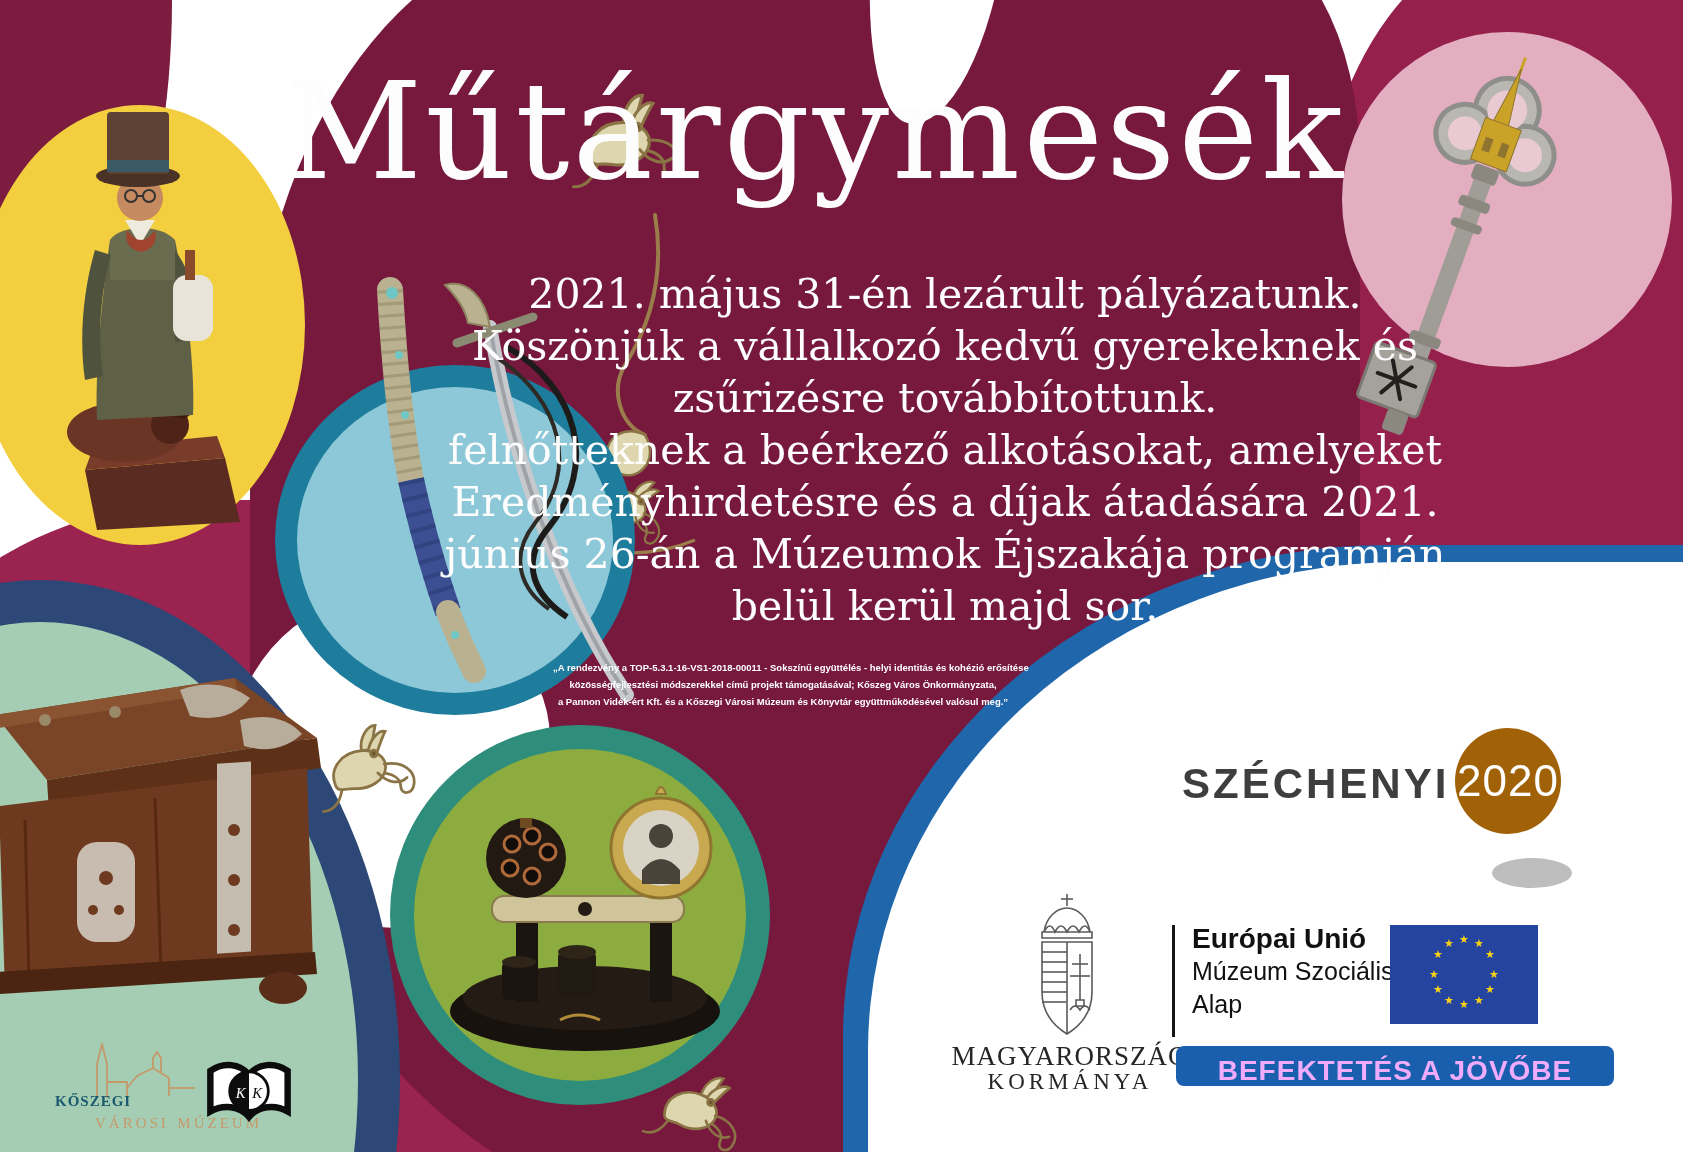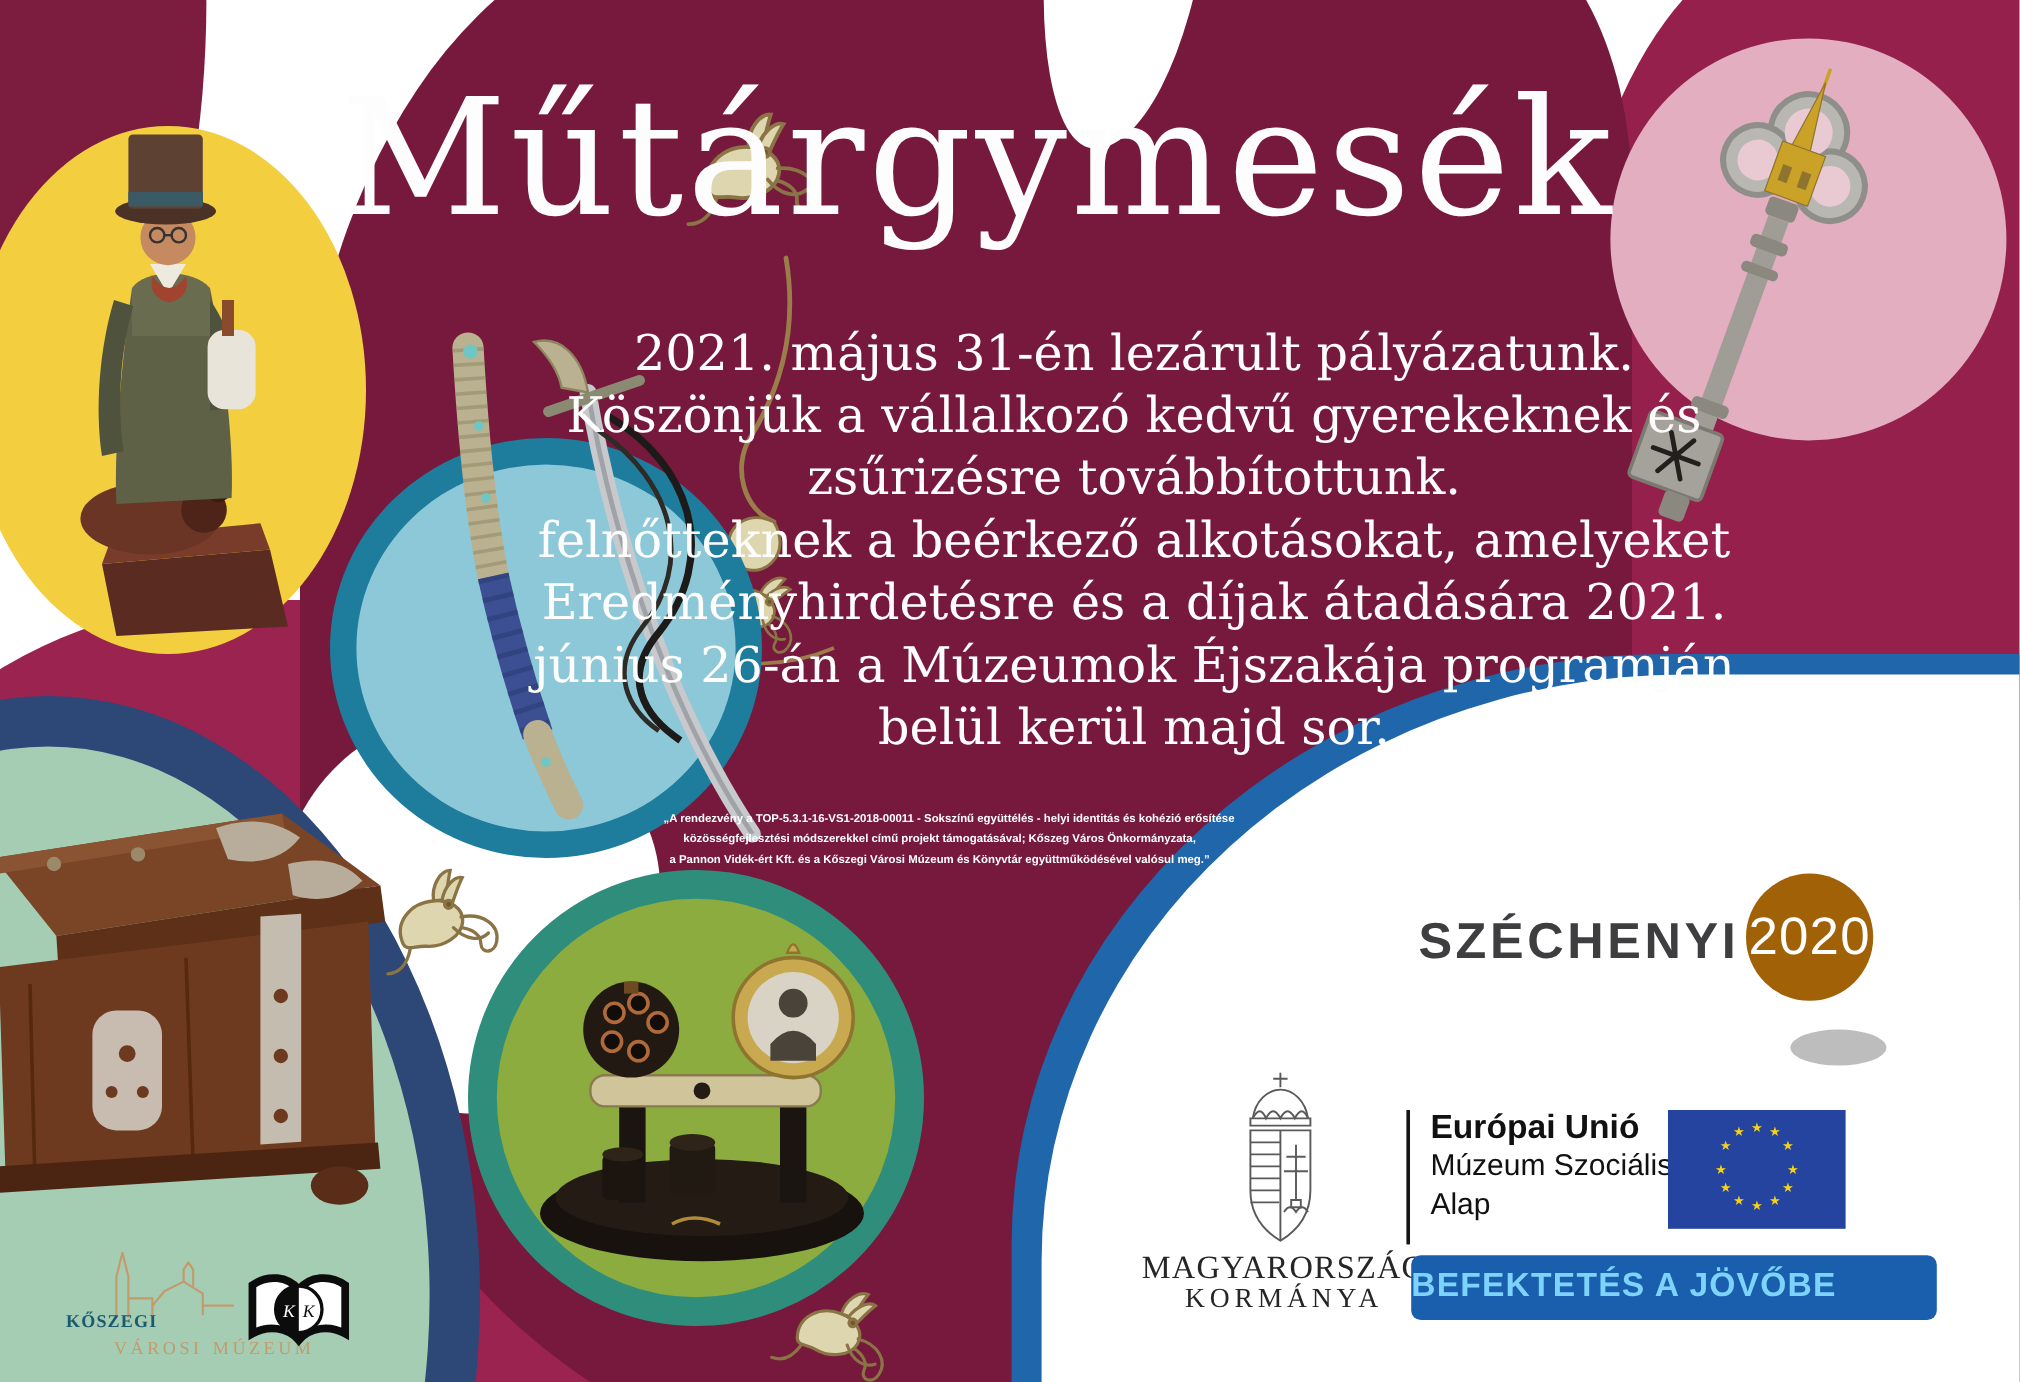--- a/index.html
+++ b/index.html
@@ -34,21 +34,21 @@
                 border-radius:55% 0 0 0 / 65% 0 0 0;}
   .panel-white{left:868px;top:562px;width:975px;height:752px;background:#ffffff;
                 border-radius:55% 0 0 0 / 65% 0 0 0;}
 
   
   .title{left:270px;top:58px;width:1090px;text-align:center;color:#fdfdfd;
          font-family:"DejaVu Serif",serif;font-size:135px;letter-spacing:3px;line-height:1.1;}
   .bodytext{left:435px;top:268px;width:1020px;text-align:center;color:#fdfdfd;
          font-family:"DejaVu Serif",serif;font-size:41px;line-height:52px;}
   .bodytext div{white-space:nowrap;}
-  .disclaimer{left:553px;top:674px;width:460px;text-align:center;color:#ffffff;
+  .disclaimer{left:553px;top:659px;width:460px;text-align:center;color:#ffffff;
          font-family:"Liberation Sans",sans-serif;font-weight:bold;font-size:9.5px;line-height:17px;}
   .disclaimer div{white-space:nowrap;}
 
   
   .szechenyi-text{left:1182px;top:760px;font-weight:bold;font-size:42px;color:#3e3e40;
                   letter-spacing:3px;font-family:"Liberation Sans",sans-serif;text-align:right;}
   .pin-shadow{left:1492px;top:858px;width:80px;height:30px;background:#bdbdbd;border-radius:50%;}
   .pin{left:1455px;top:728px;width:106px;height:106px;background:#a16207;border-radius:50%;
        text-align:center;line-height:106px;color:#ffffff;font-size:44px;letter-spacing:1px;}
   .pin::after{content:'';position:absolute;left:26px;top:72px;width:54px;height:54px;
@@ -57,22 +57,22 @@
   
   .gov-text{left:935px;top:1042px;width:270px;text-align:center;color:#262626;
             font-family:"Liberation Serif",serif;}
   .gov-text .l1{font-size:27px;letter-spacing:1px;line-height:28px;}
   .gov-text .l2{font-size:23px;letter-spacing:4px;line-height:24px;}
   .divider{left:1172px;top:925px;width:3px;height:112px;background:#151515;}
   .eu-text{left:1192px;top:922px;width:240px;color:#111;line-height:33px;
            font-family:"Liberation Sans",sans-serif;font-size:25px;}
   .eu-text .l1{font-weight:bold;font-size:28px;}
   .eu-flag{left:1390px;top:925px;width:148px;height:99px;background:#24449f;}
-  .invest-btn{left:1176px;top:1046px;width:438px;height:54px;background:#1a5fad;border-radius:8px;
-           color:#7dd3fc;font-weight:bold;font-size:28px;letter-spacing:1px;text-align:left;
+  .invest-btn{left:1176px;top:1046px;width:438px;height:40px;background:#1a5fad;border-radius:8px;
+           color:#f0abfc;font-weight:bold;font-size:28px;letter-spacing:1px;text-align:center;
            line-height:50px;font-family:"Liberation Sans",sans-serif;}
 
   
   .museum-l1{left:55px;top:1086px;font-size:22px;font-weight:bold;font-variant:small-caps;
              color:#1b5a6e;letter-spacing:1px;font-family:"Liberation Serif",serif;}
   .museum-l2{left:95px;top:1108px;font-size:22px;font-variant:small-caps;color:#c49a6b;
              letter-spacing:3px;font-family:"Liberation Serif",serif;}
 </style>
 </head>
 <body>

